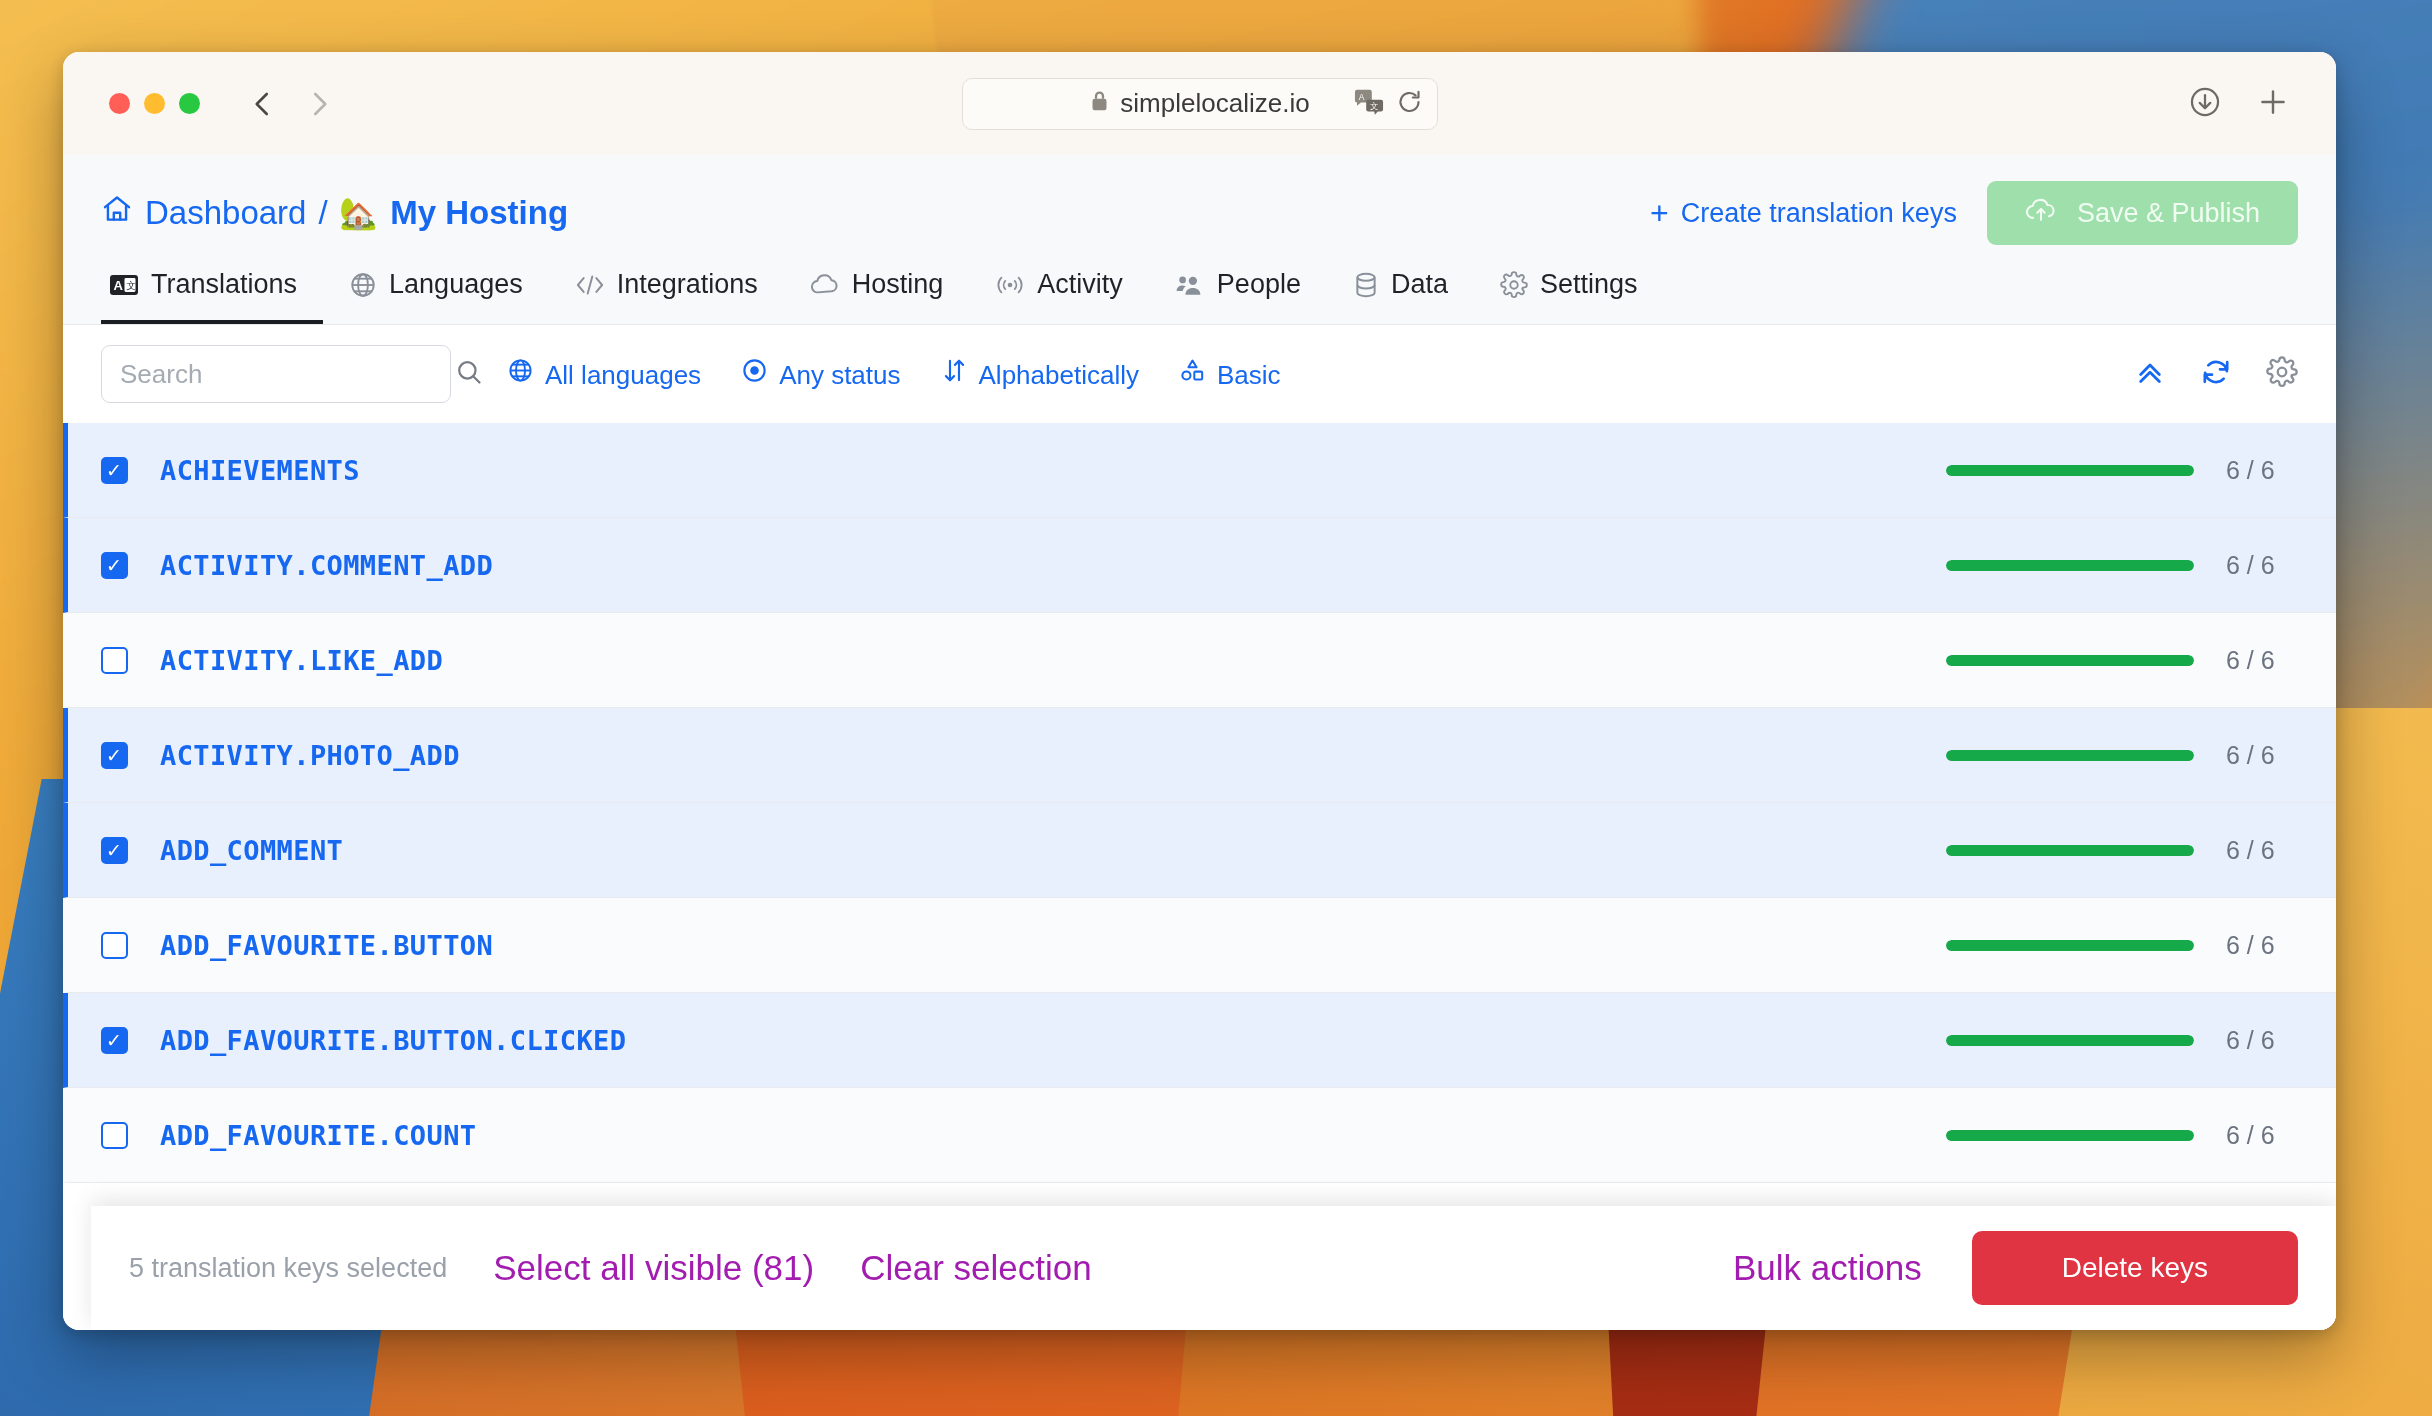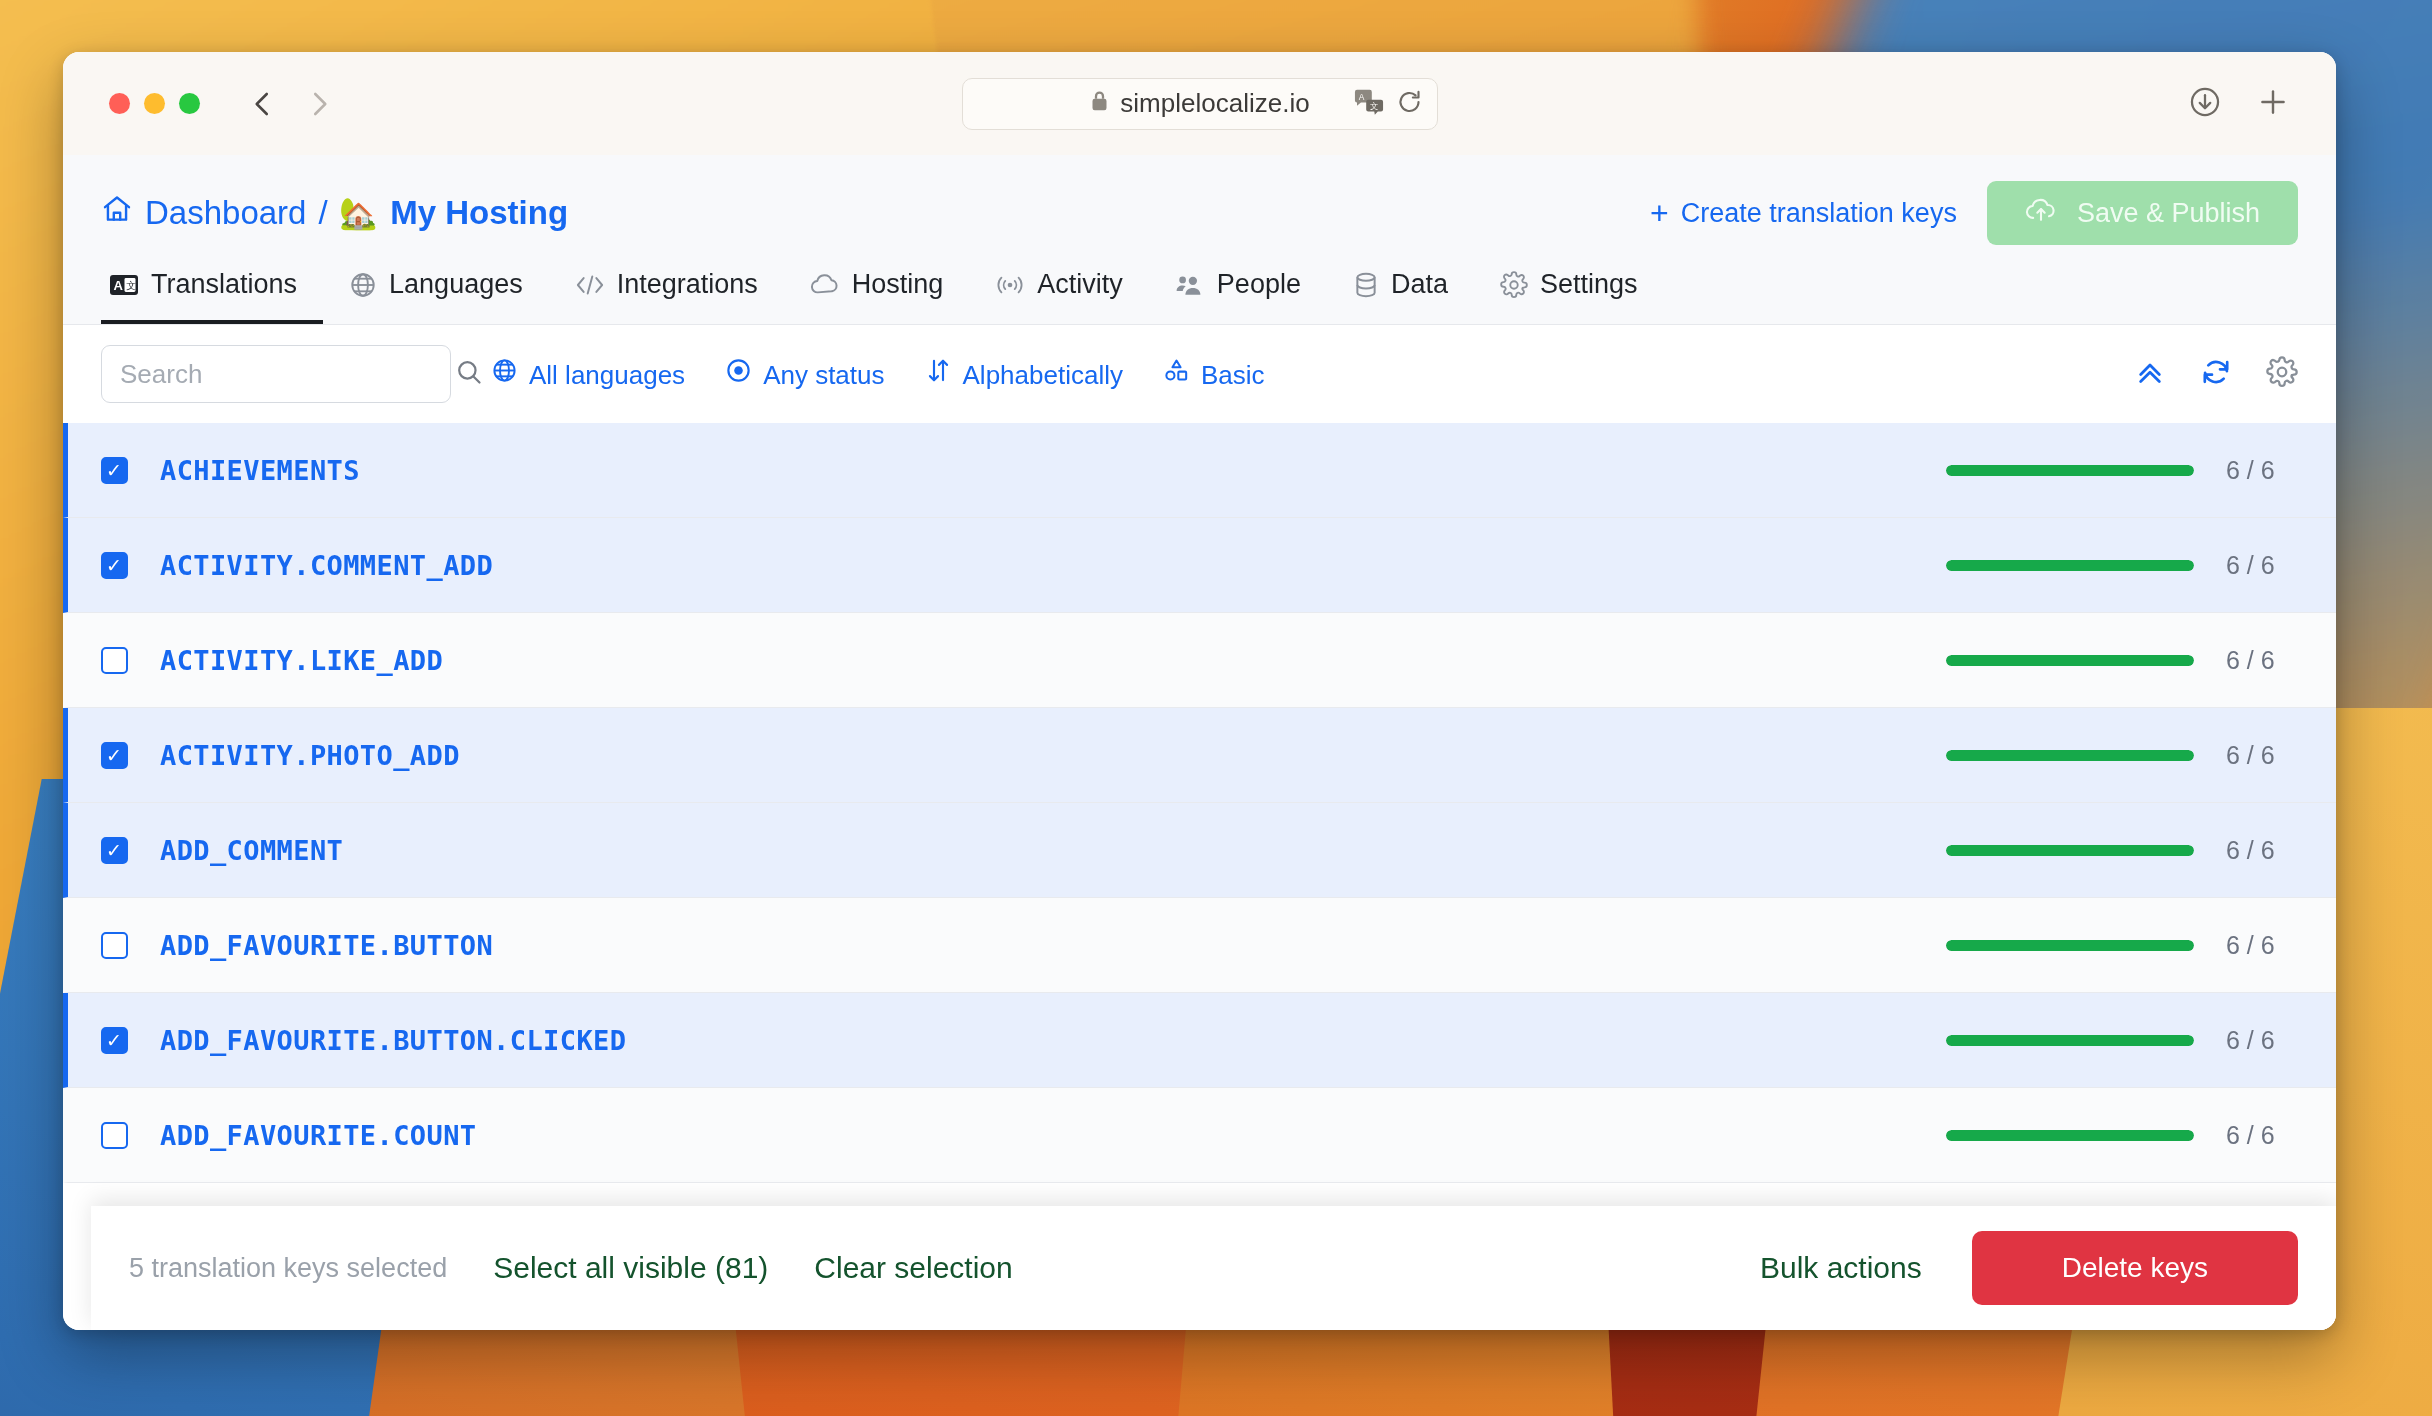--- a/index.html
+++ b/index.html
@@ -186,21 +186,21 @@
     white-space: nowrap;
     border-bottom: 4px solid transparent;
   }
   .tab:first-child { padding-left: 8px; }
   .tab.active { border-bottom-color: #1a1d21; font-weight: 400; }
   .tab .ico { display: inline-flex; align-items: center; color: #8a9099; }
   .tab.active .ico { color: #1f2328; }
 
   
   .toolbar {
-    display: flex; align-items: center; gap: 0;
+    display: flex; align-items: center; gap: 16px;
     padding: 20px 38px;
     background: #ffffff;
     flex: 0 0 auto;
   }
   .search-box {
     width: 350px; height: 58px;
     border: 1px solid #d6dae0;
     border-radius: 9px;
     display: flex; align-items: center;
     padding: 0 18px;
@@ -278,21 +278,21 @@
     left: 0; right: 0; bottom: 0;
     height: 124px;
     background: #ffffff;
     box-shadow: 0 -6px 22px rgba(0,0,0,.10);
     display: flex; align-items: center;
     padding: 0 38px;
     gap: 46px;
     margin-left: 28px;
   }
   .sel-count { font-size: 27px; color: #9aa1aa; }
-  .ab-link { font-size: 30px; color: #14532d; cursor: pointer; }
+  .ab-link { font-size: 35px; color: #a21caf; cursor: pointer; }
   .ab-right { margin-left: auto; display: flex; align-items: center; gap: 50px; }
   .delete-btn {
     background: #e03442;
     color: #fff;
     border: none;
     border-radius: 10px;
     height: 74px;
     padding: 0 90px;
     font-size: 28px;
     font-family: "Liberation Sans", sans-serif;

